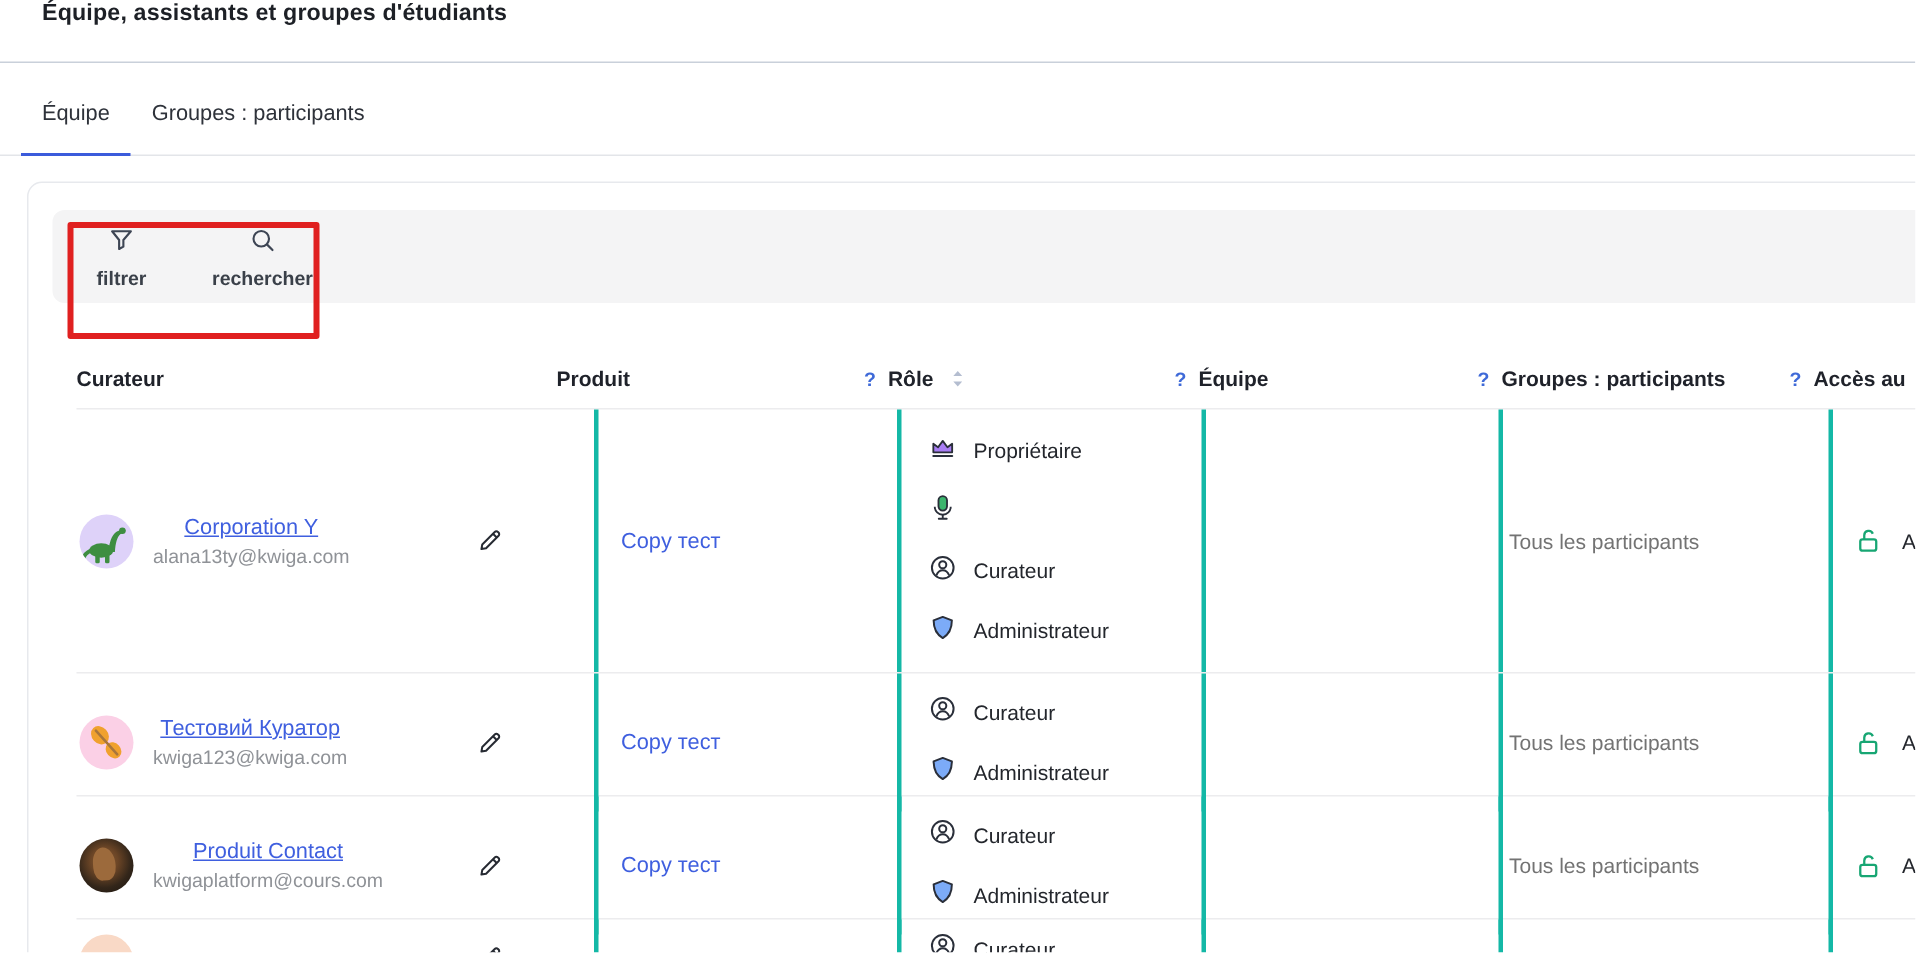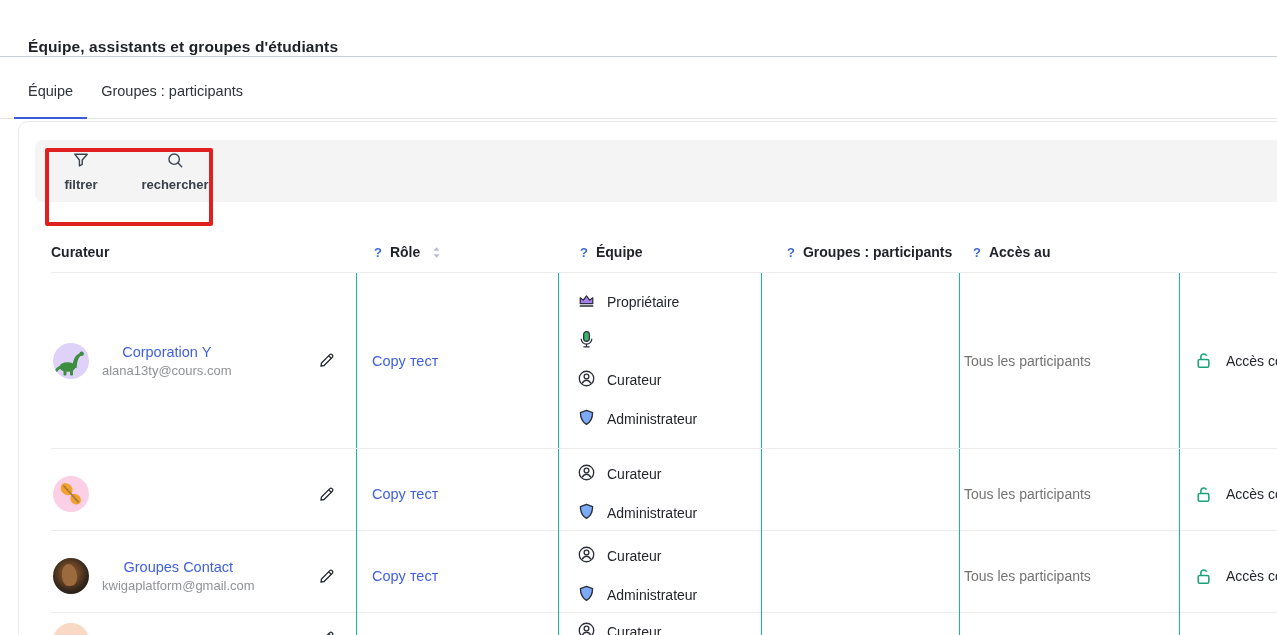--- a/index.html
+++ b/index.html
@@ -2,21 +2,21 @@
 <html><head>
 <meta charset="utf-8">
 <style>
   * { margin:0; padding:0; box-sizing:border-box; }
   html,body { background:#fff; }
   .page {
     position:relative; width:1277px; height:635px; overflow:hidden;
     background:#fff; font-family:"Liberation Sans", sans-serif; color:#23262c;
   }
   
-  .title-bar { height:57px; display:flex; align-items:flex-end; padding-left:28px;
+  .title-bar { height:42px; display:flex; align-items:flex-start; padding-left:28px;
     border-bottom:1px solid #c9d0da; }
   .title-bar h1 { font-size:15.5px; font-weight:700; color:#1d2026; letter-spacing:.1px; }
   
   .tabs { display:flex; padding-left:14px; border-bottom:1px solid #e3e5e9; height:62px; align-items:flex-end; }
   .tab { padding:0 14px 19px 14px; font-size:14.5px; color:#2e323a; cursor:pointer; position:relative; }
   .tab.active { border-bottom:2px solid #3b5bdb; margin-bottom:-1px; padding-bottom:18px; }
   
   .card { position:absolute; left:18px; top:121px; width:1480px; height:600px;
     background:#fff; border:1px solid #e7e9ed; border-radius:10px; }
   .toolbar { position:relative; margin:18px 16px 0 16px; height:62px; background:#f4f4f5;
@@ -28,21 +28,21 @@
     border:4px solid #e02020; border-radius:2px; z-index:6; pointer-events:none; }
   
   .table { margin-top:30px; padding-left:32px; }
   .trow { display:grid; grid-template-columns:305px 202px 203px 198px 220px 320px; }
   .thead { border-bottom:1px solid #ececee; }
   .thead .cell { height:40px; display:flex; align-items:center; gap:8px;
     font-size:14px; font-weight:700; color:#1f222a; }
   .help { color:#3f6ad8; font-weight:700; font-size:13px; cursor:pointer; }
   .sort-icon { display:inline-flex; flex-direction:column; gap:1px; margin-left:4px; cursor:pointer; }
   .body-row { border-bottom:1px solid #ececee; }
-  .body-row > .cell + .cell { border-left:1px solid #14b8a6; }
+  .body-row > .cell + .cell { border-left:3px solid #14b8a6;margin-left:40px; }
   .cell { display:flex; align-items:center;text-align:center; }
   .col-product { padding-left:15px; }
   .col-role { flex-direction:column; align-items:flex-start; justify-content:center; gap:16px; padding:14px 8px 14px 18px; }
   .col-team { padding-left:22px; }
   .col-groups { padding-left:4px; font-size:14px; color:#737373; }
   .col-access { padding-left:14px; gap:13px; font-size:14px; color:#23262c; }
   .row-tall { height:176px; }
   .row-std { height:82px; }
   .row-partial { height:120px; }
   .row-partial .cell { align-items:flex-start; }
@@ -50,21 +50,21 @@
   .row-partial .avatar { margin-top:10px; }
   .row-partial .edit-btn { margin-top:16px; }
   
   .col-curator { padding:0 20px 0 2px; }
   .avatar { width:36px; height:36px; border-radius:50%; overflow:hidden; flex:0 0 36px; position:relative; }
   .avatar svg { width:36px; height:36px; display:block; }
   .avatar.photo { background:radial-gradient(circle at 46% 42%, #8a5d33 0%, #6b4526 32%, #33261a 62%, #17110d 100%); }
   .avatar.photo .dog { position:absolute; left:9px; top:6px; width:15px; height:22px;
      background:#9c6a3c; border-radius:46% 54% 40% 40%; transform:rotate(-4deg); }
   .who { margin-left:13px; min-width:0; }
-  .who .name { font-size:14.5px; color:#3f5fdf; cursor:pointer; }
+  .who .name { font-size:14.5px; color:#3f5fdf; cursor:pointer;text-decoration:underline; }
   .who .email { font-size:13px; color:#8f9297; margin-top:3px; }
   .edit-btn { margin-left:auto; cursor:pointer; display:flex; }
   .edit-btn svg { width:19px; height:19px; }
   
   .product-link { font-size:14.5px; color:#3f5fdf; cursor:pointer; }
   
   .role-item { display:flex; align-items:center; gap:11px; }
   .role-item svg { width:19px; height:19px; flex:0 0 19px; }
   .role-label { font-size:14px; color:#23262c; max-width:150px; line-height:21px; }
   .lock svg { width:19px; height:19px; display:block; }
@@ -104,20 +104,23 @@
         </span>
         <span class="tool-label">rechercher</span>
       </div>
     </div>
 
     <div class="table">
 
       <div class="trow thead">
         <div class="cell">
           <span>Curateur</span>
+        </div>
+        <div class="cell col-product">
+          <span>Produit</span>
         </div>
         <div class="cell" style="padding-left:18px;">
           <span class="help">?</span>
           <span>Rôle</span>
           <span class="sort-icon">
             <svg width="9" height="13" viewBox="0 0 10 14">
                 <path d="M5 1.2 8.3 5H1.7Z" fill="#b4bdd0"></path>
                 <path d="M5 12.8 1.7 9h6.6Z" fill="#b4bdd0"></path>
               </svg>
           </span>
@@ -145,21 +148,21 @@
                 <path d="M19 25 C20.5 16 22 12.3 26.5 10.6 L29 9.8 C30.6 9.3 31.3 11.4 29.8 12.1 L27.4 13 C25 15 24 19 23.6 25 Z"></path>
                 <circle cx="28.6" cy="10.8" r="2.2"></circle>
                 <path d="M7.5 24 C4.5 25.5 3 27.4 2.6 29.2" fill="none" stroke="#3e8e41" stroke-width="2.6" stroke-linecap="round"></path>
                 <rect x="10.5" y="26.5" width="3" height="6" rx="1"></rect>
                 <rect x="17" y="26.5" width="3" height="6" rx="1"></rect>
               </g>
             </svg>
           </div>
           <div class="who">
             <div class="name">Corporation Y</div>
-            <div class="email">alana13ty@cours.com</div>
+            <div class="email">alana13ty@kwiga.com</div>
           </div>
           <span class="edit-btn">
             <svg viewBox="0 0 24 24" fill="none" stroke="#272b33" stroke-width="1.7" stroke-linejoin="round">
                 <path d="M5 19l.7-3.9L16.2 4.6a1.9 1.9 0 0 1 2.7 0l.5.5a1.9 1.9 0 0 1 0 2.7L8.9 18.3Z"></path>
                 <path d="M14.7 6.1l3.2 3.2"></path>
               </svg>
           </span>
         </div>
         <div class="cell col-product">
           <span class="product-link">Copy тест</span>
@@ -219,20 +222,24 @@
         <div class="cell col-curator">
           <div class="avatar" style="background:#fbd0e6;">
             <svg viewBox="0 0 36 36">
               <g transform="rotate(-42 18 18)">
                 <ellipse cx="18" cy="11.5" rx="5.4" ry="6.6" fill="#f0a12e"></ellipse>
                 <ellipse cx="18" cy="25" rx="4.8" ry="5.8" fill="#f0a12e"></ellipse>
                 <rect x="17.2" y="6.5" width="1.7" height="23" rx=".85" fill="#a9763b"></rect>
               </g>
             </svg>
           </div>
+          <div class="who">
+            <div class="name">Тестовий Куратор</div>
+            <div class="email">kwiga123@kwiga.com</div>
+          </div>
           <span class="edit-btn">
             <svg viewBox="0 0 24 24" fill="none" stroke="#272b33" stroke-width="1.7" stroke-linejoin="round">
                 <path d="M5 19l.7-3.9L16.2 4.6a1.9 1.9 0 0 1 2.7 0l.5.5a1.9 1.9 0 0 1 0 2.7L8.9 18.3Z"></path>
                 <path d="M14.7 6.1l3.2 3.2"></path>
               </svg>
           </span>
         </div>
         <div class="cell col-product">
           <span class="product-link">Copy тест</span>
         </div>
@@ -268,22 +275,22 @@
           <span>Accès co</span>
         </div>
       </div>
 
       <div class="trow body-row row-std">
         <div class="cell col-curator">
           <div class="avatar photo">
             <span class="dog"></span>
           </div>
           <div class="who">
-            <div class="name">Groupes Contact</div>
-            <div class="email">kwigaplatform@gmail.com</div>
+            <div class="name">Produit Contact</div>
+            <div class="email">kwigaplatform@cours.com</div>
           </div>
           <span class="edit-btn">
             <svg viewBox="0 0 24 24" fill="none" stroke="#272b33" stroke-width="1.7" stroke-linejoin="round">
                 <path d="M5 19l.7-3.9L16.2 4.6a1.9 1.9 0 0 1 2.7 0l.5.5a1.9 1.9 0 0 1 0 2.7L8.9 18.3Z"></path>
                 <path d="M14.7 6.1l3.2 3.2"></path>
               </svg>
           </span>
         </div>
         <div class="cell col-product">
           <span class="product-link">Copy тест</span>

